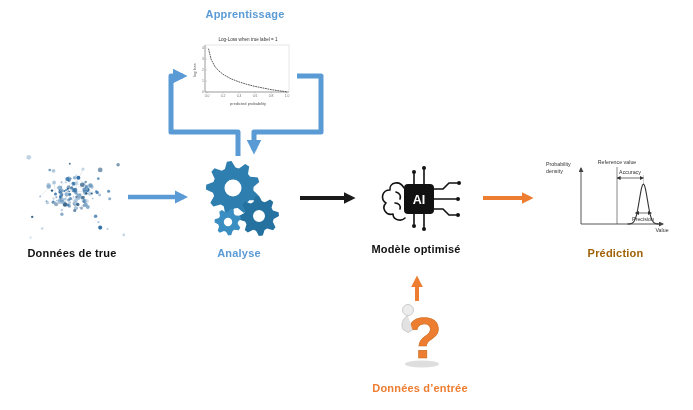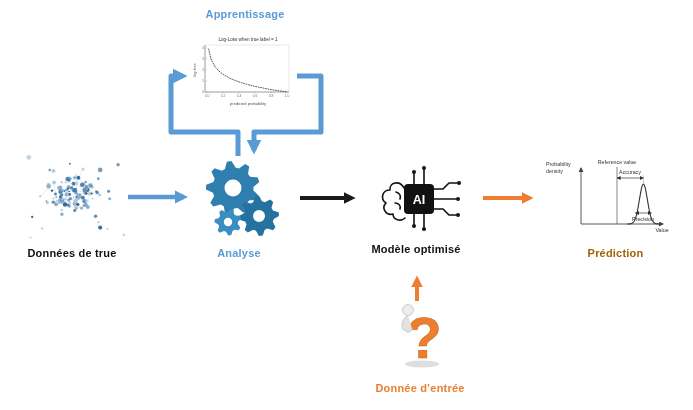--- a/index.html
+++ b/index.html
@@ -303,15 +303,15 @@
     <path d="M300 198 L352 198" fill="none" stroke-width="4" marker-end="url(#mk-black)" stroke="#1a1a1a"></path>
     <path d="M483 198 L530 198" fill="none" stroke-width="4" marker-end="url(#mk-orange)" stroke="#ED7D31"></path>
     <path d="M417 301 L417 279" fill="none" stroke-width="4" marker-end="url(#mk-orange)" stroke="#ED7D31"></path>
   </svg>
 
   <div class="node-label" style="left: 165px; top: 7px; width: 160px; color: rgb(91, 155, 213);">Apprentissage</div>
   <div class="node-label" style="left:8px;top:246px;width:128px">Données de true</div>
   <div class="node-label" style="left: 189px; top: 246px; width: 100px; color: rgb(91, 155, 213);">Analyse</div>
   <div class="node-label" style="left:352px;top:242px;width:128px">Modèle optimisé</div>
   <div class="node-label" style="left: 558px; top: 246px; width: 115px; color: #a16207;">Prédiction</div>
-  <div class="node-label" style="left: 352px; top: 381px; width: 136px; color: rgb(237, 125, 49);">Donnée d’entrée</div>
+  <div class="node-label" style="left: 352px; top: 381px; width: 136px; color: rgb(237, 125, 49);">Données d’entrée</div>
 
 </div>
 
 </body></html>

